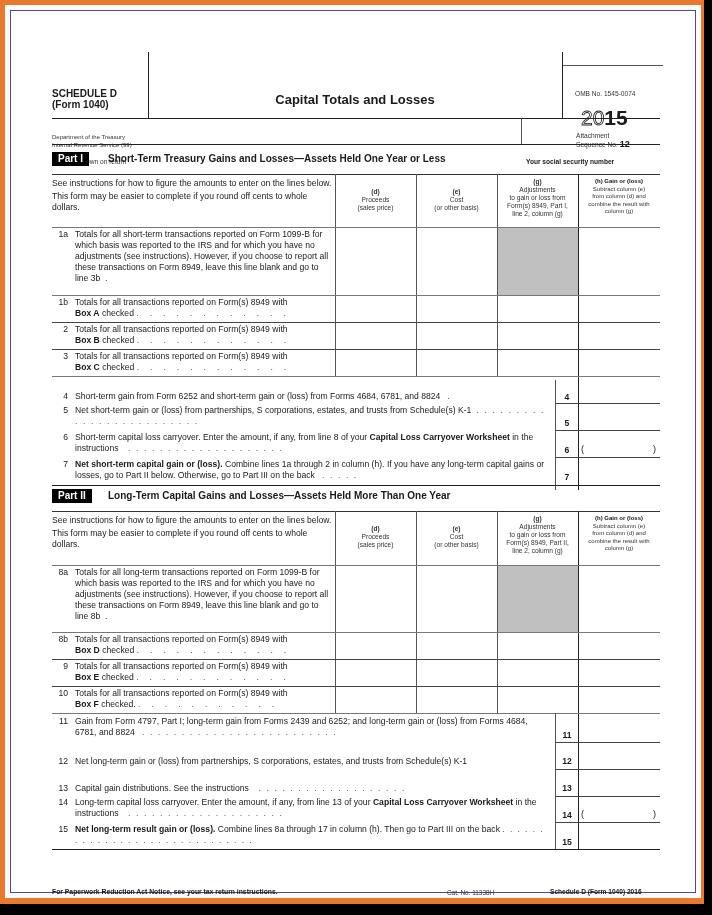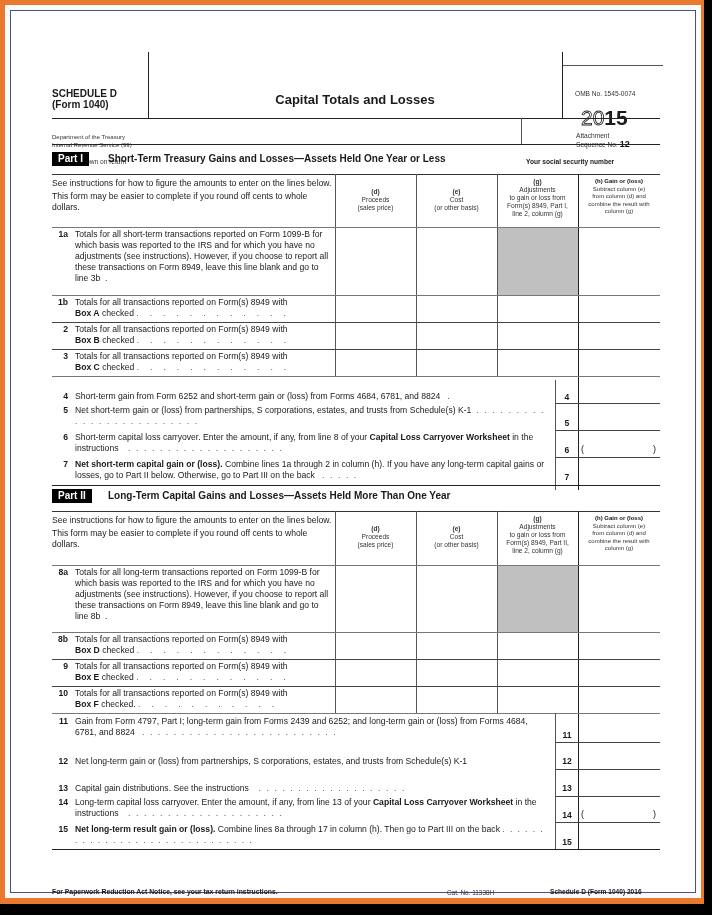--- a/index.html
+++ b/index.html
@@ -11,21 +11,21 @@
   .hline { position:absolute; height:0; border-top:1px solid #777; }
   .hline.thick { border-top:1.6px solid #222; }
   .vline { position:absolute; width:0; border-left:1px solid #555; }
   .vline.thick { border-left:1.5px solid #222; }
   .small { font-size:6.5px; line-height:8px; }
   .b { font-weight:bold; }
   .part-badge { position:absolute; background:#000; color:#fff; font-weight:bold; font-size:10px; line-height:14px; padding:0 6px; }
   .part-title { position:absolute; font-weight:bold; font-size:10px; line-height:14px; }
   .colhead { position:absolute; text-align:center; font-size:6.6px; line-height:8px; color:#333; }
   .desc { position:absolute; font-size:8.6px; line-height:11px; }
-  .desc .num { position:absolute; left:0; width:16px; text-align:right; font-weight:bold; }
+  .desc .num { position:absolute; left:0; width:16px; text-align:right; font-weight:normal; }
   .desc .txt { position:absolute; left:23px; right:0; }
   .dots { letter-spacing:4.3px; color:#555; }
   .shade { position:absolute; background:#c0c0c0; }
   .cell { position:absolute; }
   .lnbox { position:absolute; font-weight:bold; font-size:8.6px; text-align:center; }
   .paren { position:absolute; font-size:9px; }
   .justify { text-align:justify; text-align-last:left; }
 </style>
 </head>
 <body>

